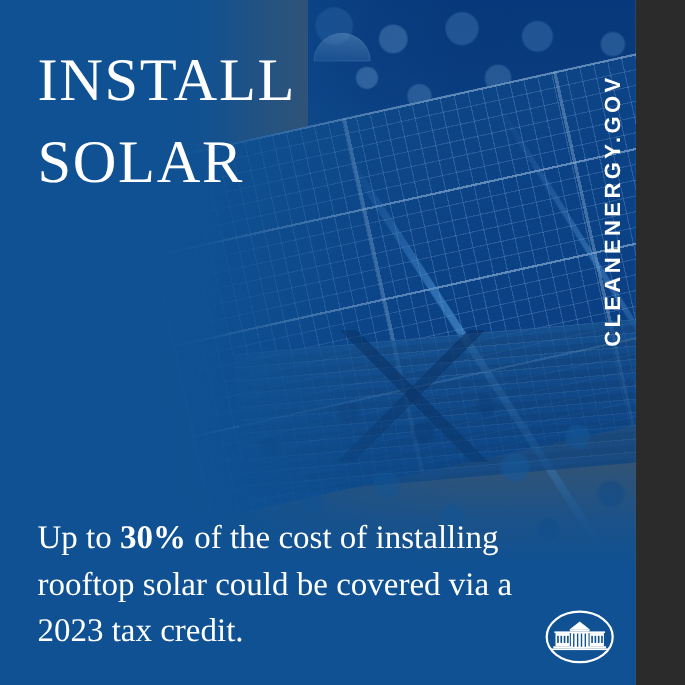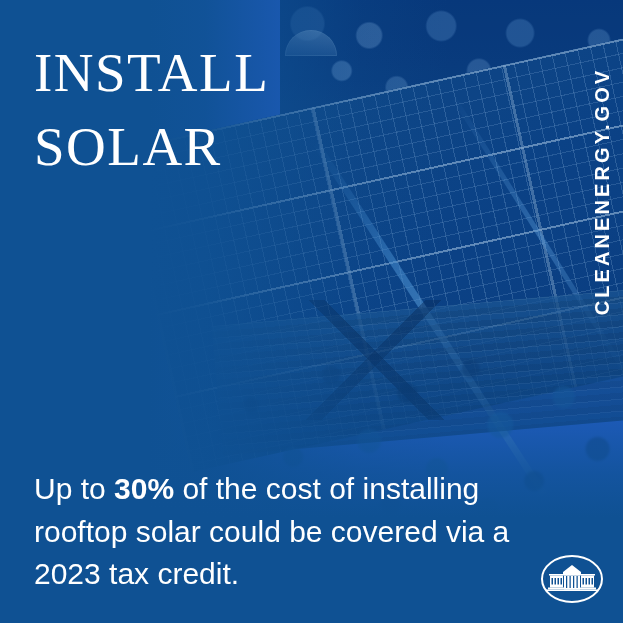--- a/index.html
+++ b/index.html
@@ -2,24 +2,24 @@
 <html><head>
 <meta charset="utf-8">
 <style>
   html, body {
     margin: 0;
     padding: 0;
     background: #2b2b2b;
   }
   #poster {
     position: relative;
-    width: 623px;
+    width: 578px;
     height: 623px;
     overflow: hidden;
-    background: #3b82f6;
+    background: #737373;
     font-family: "Liberation Serif", "DejaVu Serif", serif;
     -webkit-font-smoothing: antialiased;
   }
 
   
   .photo-layer {
     position: absolute;
     inset: 0;
     overflow: hidden;
   }
@@ -223,21 +223,21 @@
     margin-top: 140px;
   }
 
   
   .body-copy {
     position: absolute;
     left: 34px;
     top: 468px;
     width: 480px;
     color: #ffffff;
-    font-family: Liberation Sans, sans-serif;
+    font-family: Liberation Serif, serif;
     font-size: 30px;
     line-height: 1.42;
     font-weight: 400;
   }
   .body-copy b { font-weight: 700; }
 
   
   .seal {
     position: absolute;
     right: 19px;

